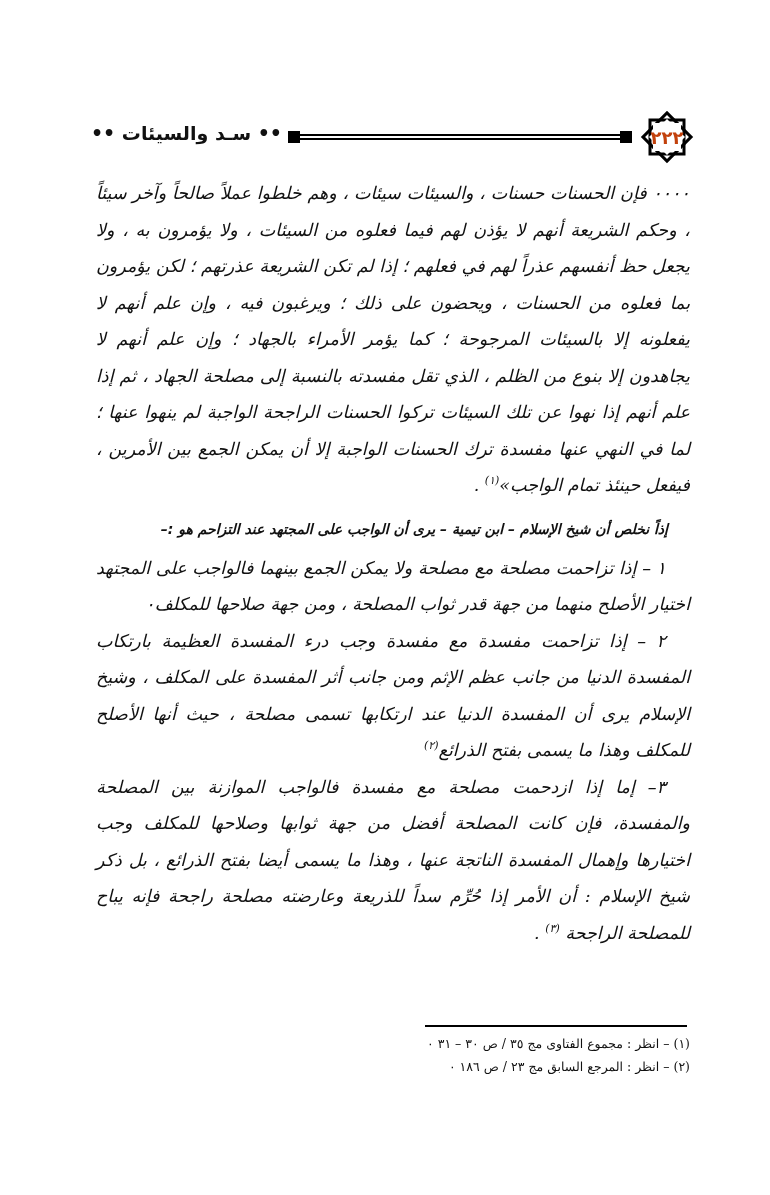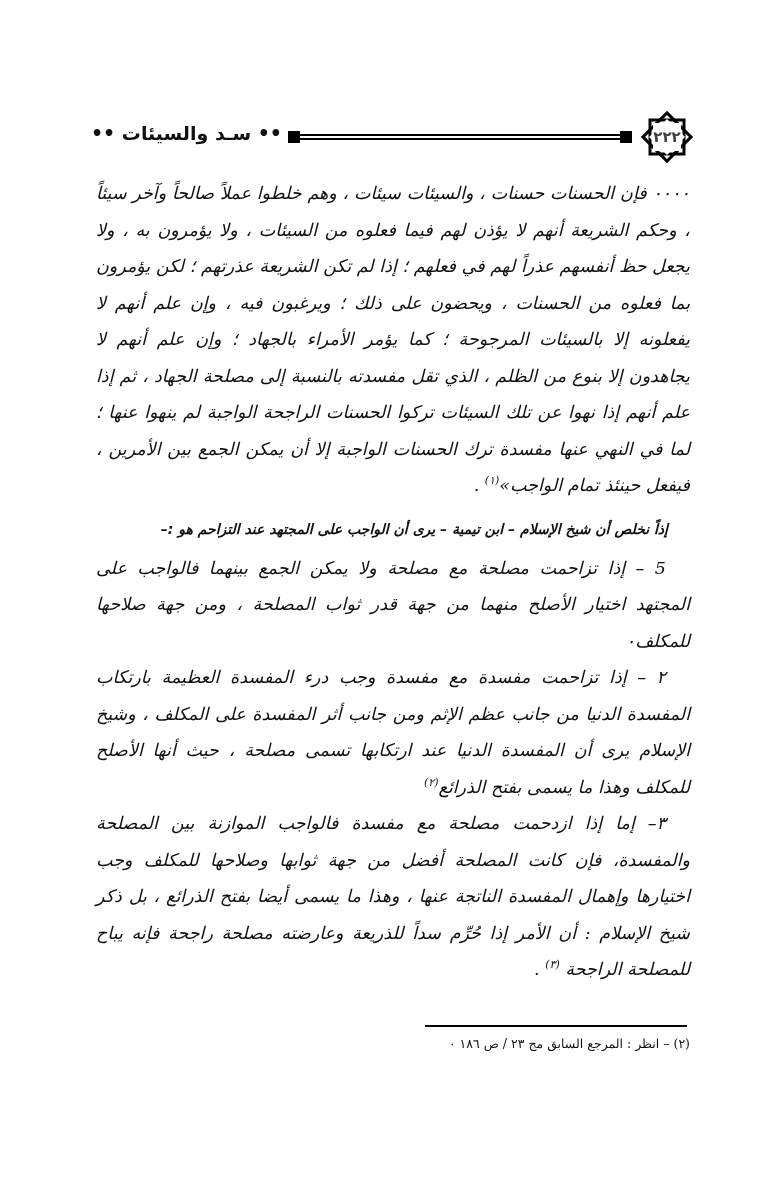--- a/index.html
+++ b/index.html
@@ -15,22 +15,22 @@
       position: absolute; left: 96px; top: 108px; width: 600px; height: 56px;
       direction: ltr;
     }
     .ornament {
       position: absolute; right: 0; top: 0; width: 58px; height: 58px;
     }
     .ornament svg { width: 58px; height: 58px; display: block; }
     .page-num {
       position: absolute; right: 0; top: 0; width: 58px; height: 58px;
       display: flex; align-items: center; justify-content: center;
-      font-family: "DejaVu Sans", sans-serif; font-weight: bold; font-size: 15px;
-      direction: rtl; color: #404040;
+      font-family: "DejaVu Sans", sans-serif; font-weight: bold; font-size: 18px;
+      direction: rtl; color: #c2410c;
     }
     .rule-wrap {
       position: absolute; left: 192px; right: 64px; top: 22px; height: 14px;
     }
     .rule-sq { position: absolute; top: 1px; width: 12px; height: 12px; background: #000; }
     .rule-sq.left { left: 0; }
     .rule-sq.right { right: 0; }
     .rule-line {
       position: absolute; left: 12px; right: 12px; top: 4px; height: 6px;
       border-top: 2px solid #000; border-bottom: 2px solid #000; box-sizing: border-box;
@@ -94,26 +94,27 @@
     </div>
 
     <div class="running-title">•• سـد والسيئات ••</div>
   </div>
 
   <div class="body">
     <p><span>٠٠٠٠ فإن الحسنات حسنات ، والسيئات سيئات ، وهم خلطوا عملاً صالحاً وآخر سيئاً ، وحكم الشريعة أنهم لا يؤذن لهم فيما فعلوه من السيئات ، ولا يؤمرون به ، ولا يجعل حظ أنفسهم عذراً لهم في فعلهم ؛ إذا لم تكن الشريعة عذرتهم ؛ لكن يؤمرون بما فعلوه من الحسنات ، ويحضون على ذلك ؛ ويرغبون فيه ، وإن علم أنهم لا يفعلونه إلا بالسيئات المرجوحة ؛ كما يؤمر الأمراء بالجهاد ؛ وإن علم أنهم لا يجاهدون إلا بنوع من الظلم ، الذي تقل مفسدته بالنسبة إلى مصلحة الجهاد ، ثم إذا علم أنهم إذا نهوا عن تلك السيئات تركوا الحسنات الراجحة الواجبة لم ينهوا عنها ؛ لما في النهي عنها مفسدة ترك الحسنات الواجبة إلا أن يمكن الجمع بين الأمرين ، فيفعل حينئذ تمام الواجب»</span><sup>(١)</sup><span> .</span></p>
 
     <div class="conclusion">إذاً نخلص أن شيخ الإسلام – ابن تيمية –  يرى أن الواجب على المجتهد عند التزاحم هو :–</div>
 
-    <p class="indent">5 – إذا تزاحمت مصلحة مع مصلحة ولا يمكن الجمع بينهما فالواجب على المجتهد اختيار الأصلح منهما من جهة قدر ثواب المصلحة ، ومن جهة صلاحها للمكلف٠</p>
+    <p class="indent">١ – إذا تزاحمت مصلحة مع مصلحة ولا يمكن الجمع بينهما فالواجب على المجتهد اختيار الأصلح منهما من جهة قدر ثواب المصلحة ، ومن جهة صلاحها للمكلف٠</p>
 
     <p class="indent gap"><span>٢ – إذا تزاحمت مفسدة مع مفسدة وجب درء المفسدة العظيمة بارتكاب المفسدة الدنيا من جانب عظم الإثم ومن جانب أثر المفسدة على المكلف ، وشيخ الإسلام يرى أن المفسدة الدنيا عند ارتكابها تسمى مصلحة ، حيث أنها الأصلح للمكلف وهذا ما يسمى بفتح الذرائع</span><sup>(٢)</sup></p>
 
     <p class="indent gap"><span>٣– إما إذا ازدحمت مصلحة مع مفسدة فالواجب الموازنة بين المصلحة والمفسدة، فإن كانت المصلحة أفضل من جهة ثوابها وصلاحها للمكلف وجب اختيارها وإهمال المفسدة الناتجة عنها ، وهذا ما يسمى أيضا بفتح الذرائع ، بل ذكر شيخ الإسلام : أن الأمر إذا حُرِّم سداً للذريعة وعارضته مصلحة راجحة فإنه يباح للمصلحة الراجحة</span> <sup>(٣)</sup><span> .</span></p>
   </div>
 
   <div class="fn-rule"></div>
 
   <div class="footnotes">
+    <div>(١) – انظر : مجموع الفتاوى مج ٣٥ / ص ٣٠ – ٣١ ٠</div>
     <div>(٢) – انظر : المرجع السابق مج ٢٣ / ص ١٨٦ ٠</div>
   </div>
 
 </div>
 
 </body></html>

